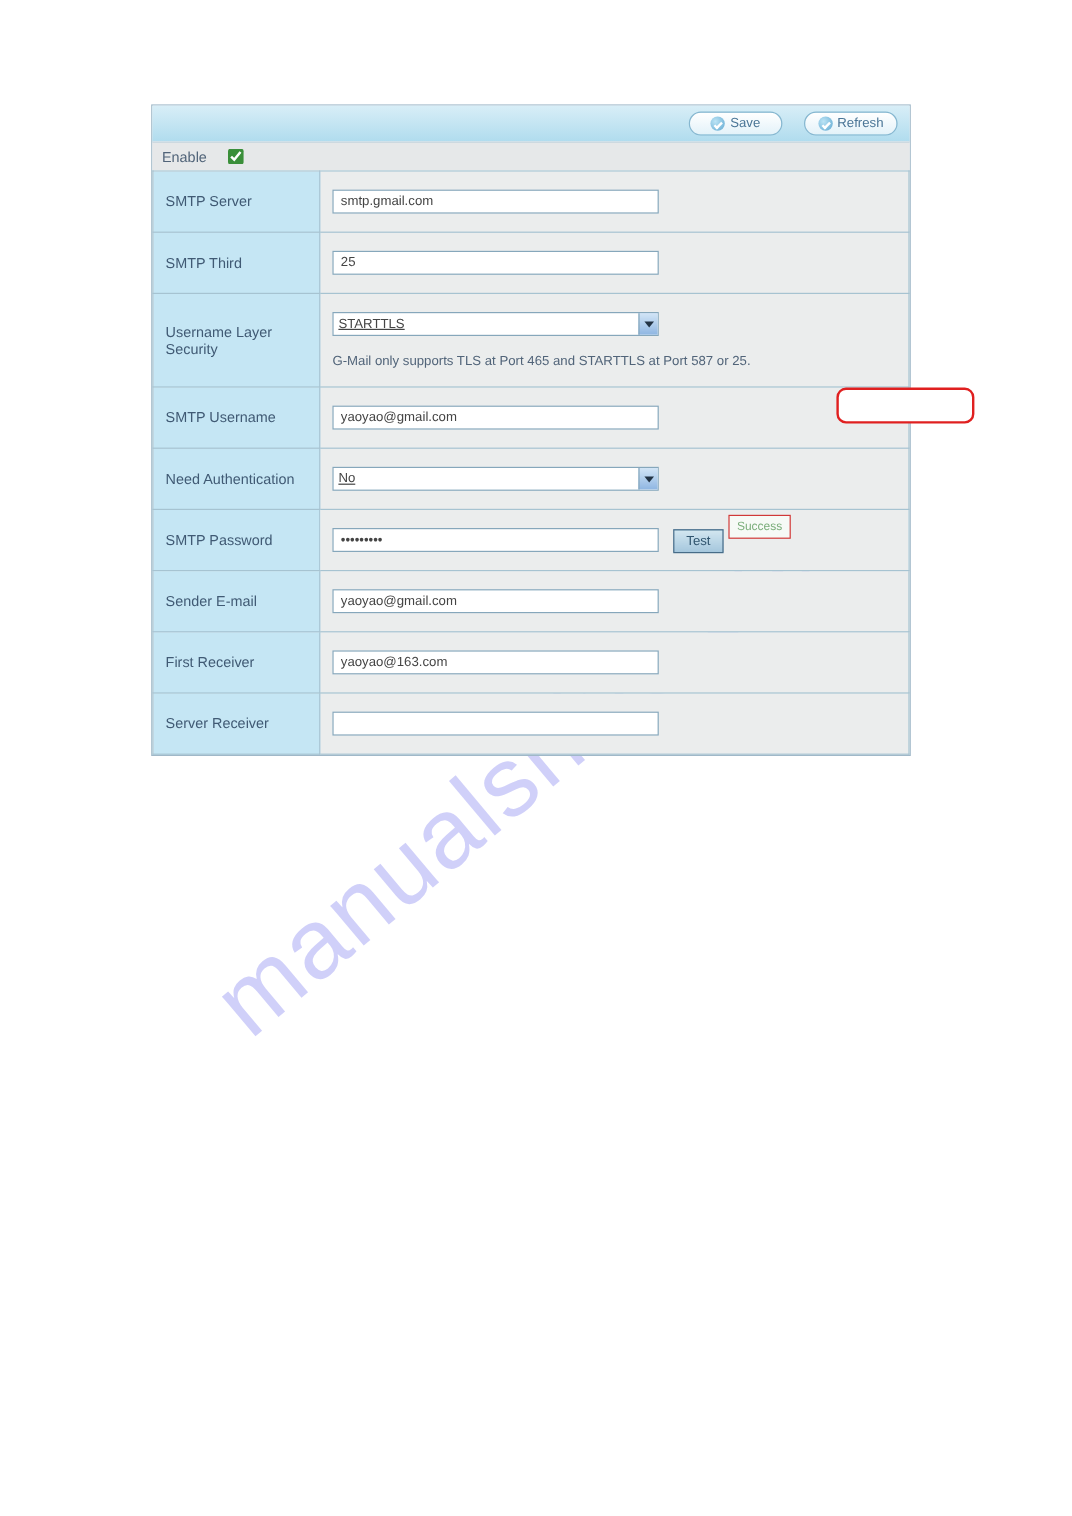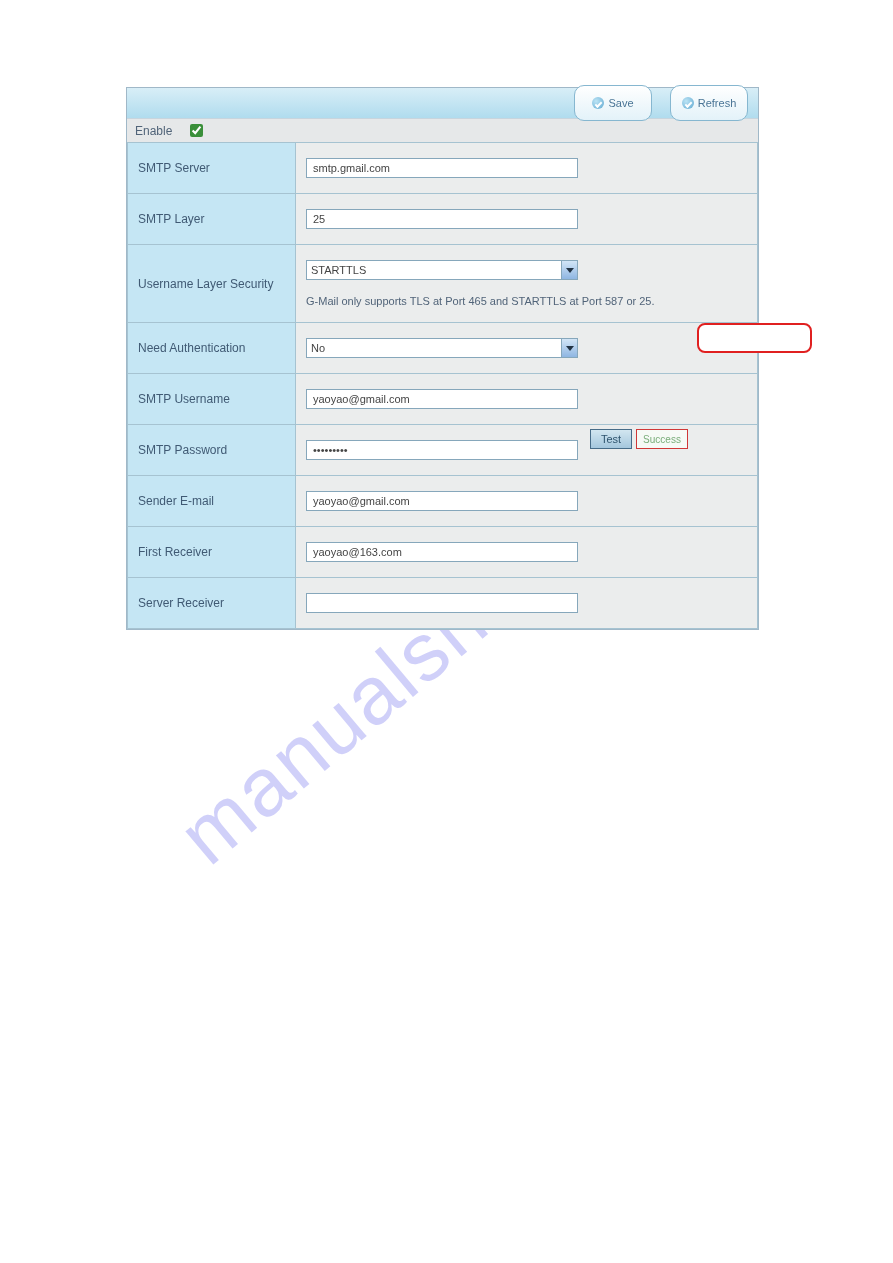--- a/index.html
+++ b/index.html
@@ -26,21 +26,21 @@
     justify-content: flex-end;
     align-items: center;
     padding-right: 10px;
     gap: 18px;
   }
   .pill-btn {
     display: inline-flex;
     align-items: center;
     justify-content: center;
     gap: 4px;
-    height: 36px;
+    height: 20px;
     min-width: 78px;
     border: 1px solid #86B7D0;
     border-radius: 10px;
     background: linear-gradient(to bottom, #ffffff 0%, #E3F2F9 100%);
     color: #4A7596;
     font-size: 11px;
     cursor: pointer;
   }
   .pill-icon {
     width: 12px; height: 12px;
@@ -74,21 +74,21 @@
   table.form {
     width: 100%;
     border-collapse: collapse;
   }
   table.form td {
     border: 1px solid #A6C3D1;
     vertical-align: middle;
     height: 29px;
   }
   td.label {
-    width: 168px;
+    width: 139px;
     background: #C5E6F4;
     color: #405A74;
     padding-left: 10px;
     font-size: 12px;
   }
   td.field {
     background: #EBEDED;
     padding: 15px 10px;
   }
   .tls-row td { height: 46px; }
@@ -106,20 +106,21 @@
     height: 20px;
     border: 1px solid #86A7BB;
     background: #ffffff;
     font-size: 11px;
     color: #444;
     display: flex;
     align-items: center;
     justify-content: space-between;
     padding-left: 4px;
     cursor: pointer;
+    text-decoration: underline;
   }
   .select-arrow {
     width: 16px;
     height: 18px;
     background: linear-gradient(to bottom,#D2E5F6,#8FB6E2);
     border-left:1px solid #86A7BB;
     display:flex;
     align-items:center;
     justify-content:center;
   }
@@ -131,21 +132,21 @@
   }
   .hint {
     font-size: 11px;
     color: #516479;
     margin-top: 15px;
   }
   .pwd-cell { position: relative; }
   .test-btn {
     position: absolute;
     left: 294px;
-    top: 4px;
+    top: 16px;
     width: 42px;
     height: 20px;
     border: 1px solid #476C88;
     background: linear-gradient(to bottom,#D2E6F0,#A5C7DD);
     color: #2F546E;
     font-size: 11px;
     cursor: pointer;
   }
   .success-badge {
     position: absolute;
@@ -205,47 +206,47 @@
     <input type="checkbox" checked="" style="">
   </div>
 
   <table class="form">
     <tbody>
         <tr>
       <td class="label">SMTP Server</td>
       <td class="field"><input class="text-input" value="smtp.gmail.com" style=""></td>
     </tr>
     <tr>
-      <td class="label">SMTP Layer</td>
+      <td class="label">SMTP Third</td>
       <td class="field"><input class="text-input" value="25" style=""></td>
     </tr>
     <tr class="tls-row">
       <td class="label">Username Layer Security</td>
       <td class="field">
         <div class="select">
           <span>STARTTLS</span>
           <span class="select-arrow"></span>
         </div>
         <div class="hint">G-Mail only supports TLS at Port 465 and STARTTLS at Port 587 or 25.</div>
       </td>
     </tr>
     <tr>
+      <td class="label">SMTP Username</td>
+      <td class="field"><input class="text-input" value="yaoyao@gmail.com" style=""></td>
+    </tr>
+    <tr>
       <td class="label">Need Authentication</td>
       <td class="field">
         <div class="select">
           <span>No</span>
           <span class="select-arrow"></span>
         </div>
       </td>
     </tr>
     <tr>
-      <td class="label">SMTP Username</td>
-      <td class="field"><input class="text-input" value="yaoyao@gmail.com" style=""></td>
-    </tr>
-    <tr>
       <td class="label">SMTP Password</td>
       <td class="field pwd-cell">
         <input class="text-input" value="•••••••••" style="">
         <button class="test-btn">Test</button>
         <div class="success-badge">Success</div>
       </td>
     </tr>
     <tr>
       <td class="label">Sender E-mail</td>
       <td class="field"><input class="text-input" value="yaoyao@gmail.com" style=""></td>

